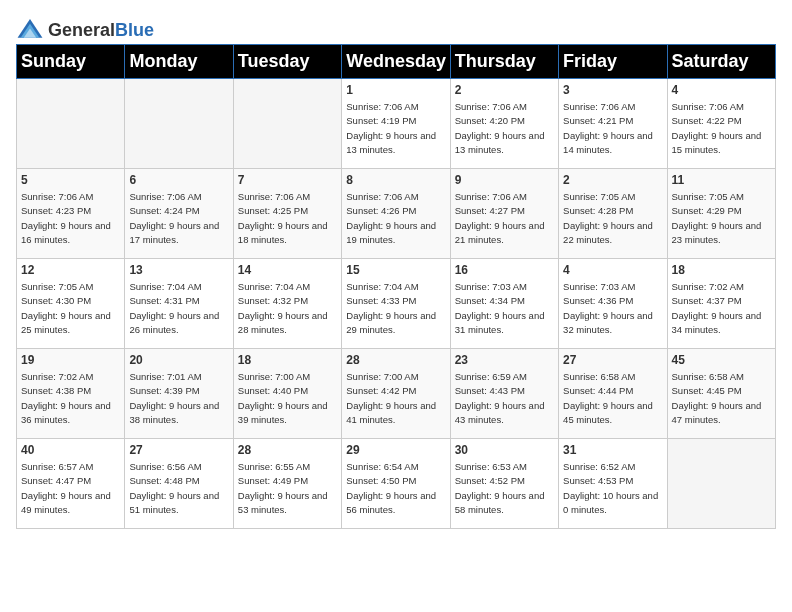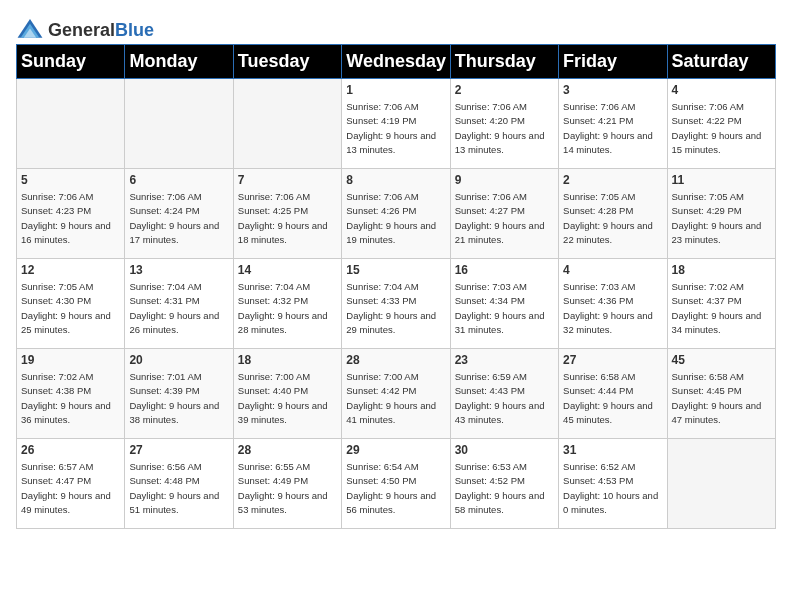--- a/index.html
+++ b/index.html
@@ -229,21 +229,21 @@
           <span class="day-num">27</span>
           <div class="day-info">Sunrise: 6:58 AM<br>Sunset: 4:44 PM<br>Daylight: 9 hours and 45 minutes.</div>
         </td>
         <td>
           <span class="day-num">45</span>
           <div class="day-info">Sunrise: 6:58 AM<br>Sunset: 4:45 PM<br>Daylight: 9 hours and 47 minutes.</div>
         </td>
       </tr>
       <tr>
         <td>
-          <span class="day-num">26</span>
+          <span class="day-num">40</span>
           <div class="day-info">Sunrise: 6:57 AM<br>Sunset: 4:47 PM<br>Daylight: 9 hours and 49 minutes.</div>
         </td>
         <td>
           <span class="day-num">27</span>
           <div class="day-info">Sunrise: 6:56 AM<br>Sunset: 4:48 PM<br>Daylight: 9 hours and 51 minutes.</div>
         </td>
         <td>
           <span class="day-num">28</span>
           <div class="day-info">Sunrise: 6:55 AM<br>Sunset: 4:49 PM<br>Daylight: 9 hours and 53 minutes.</div>
         </td>

